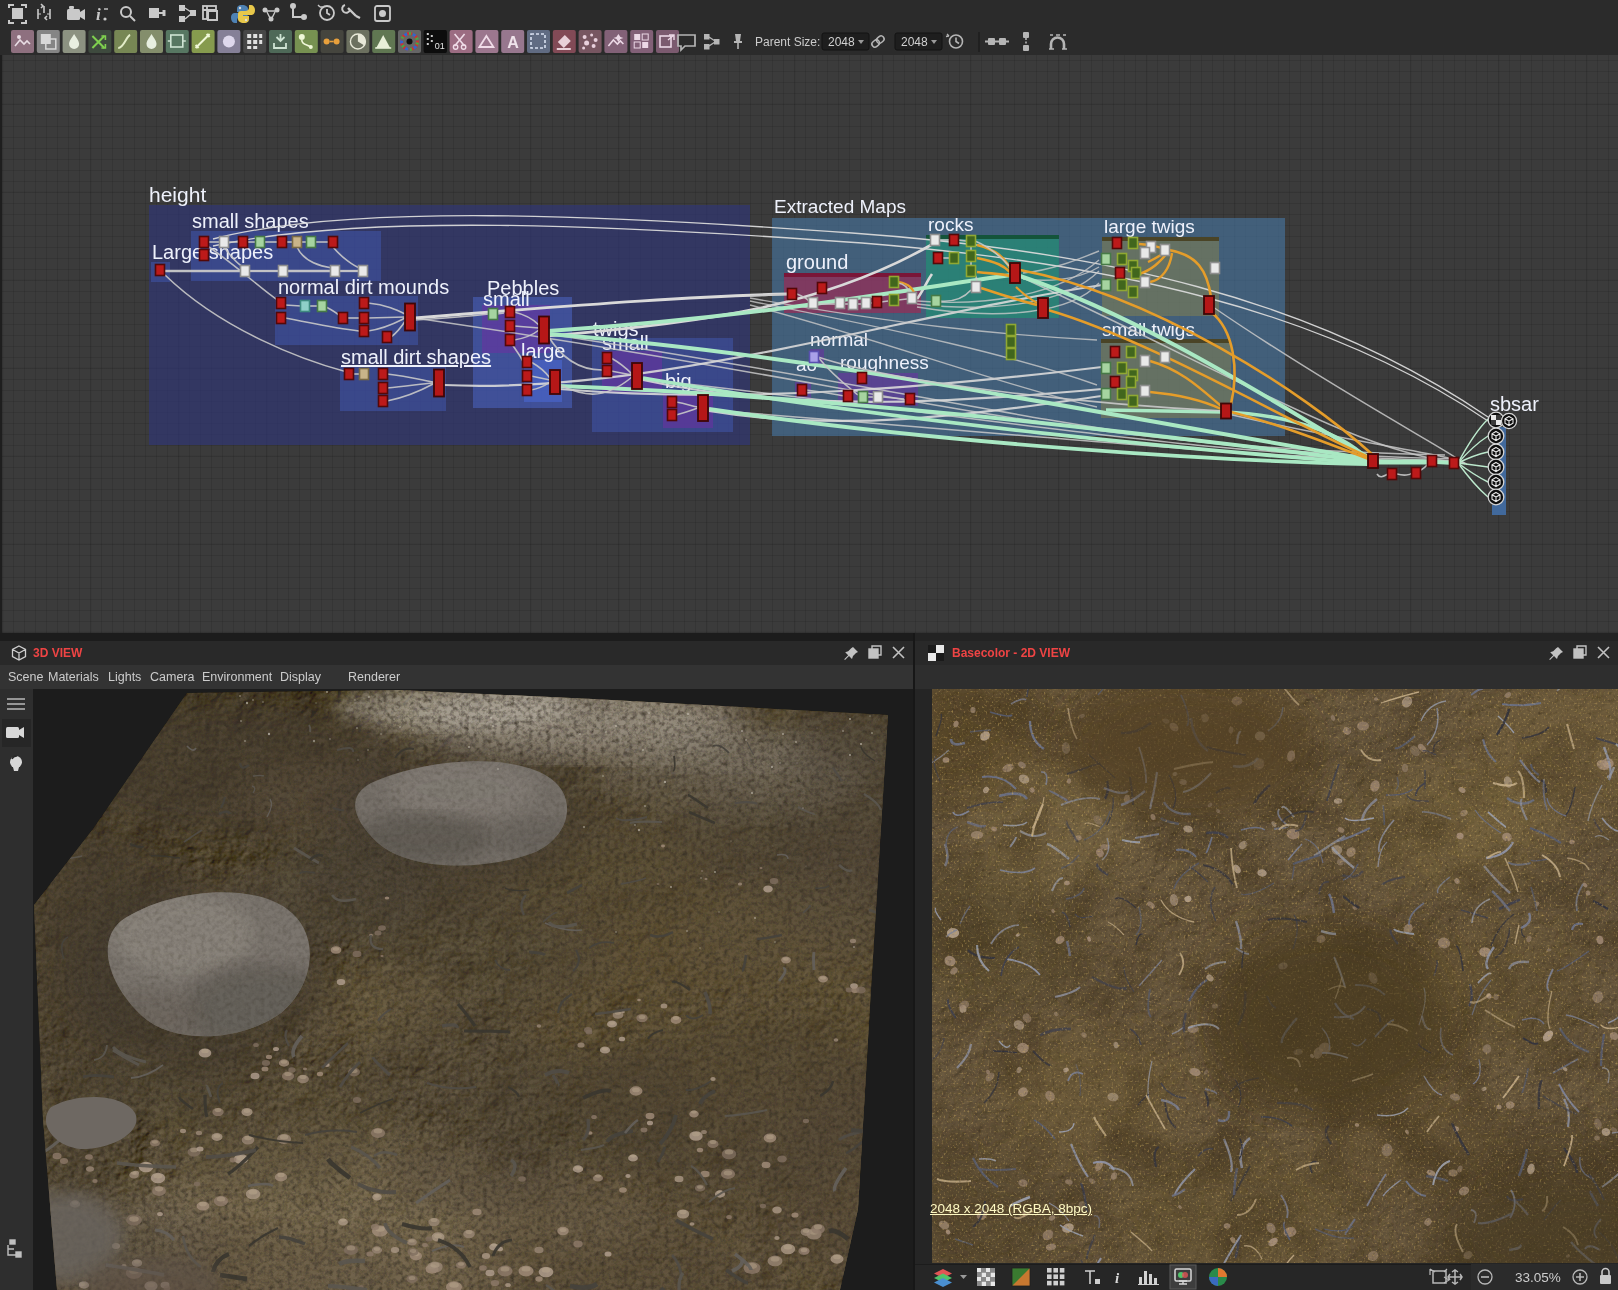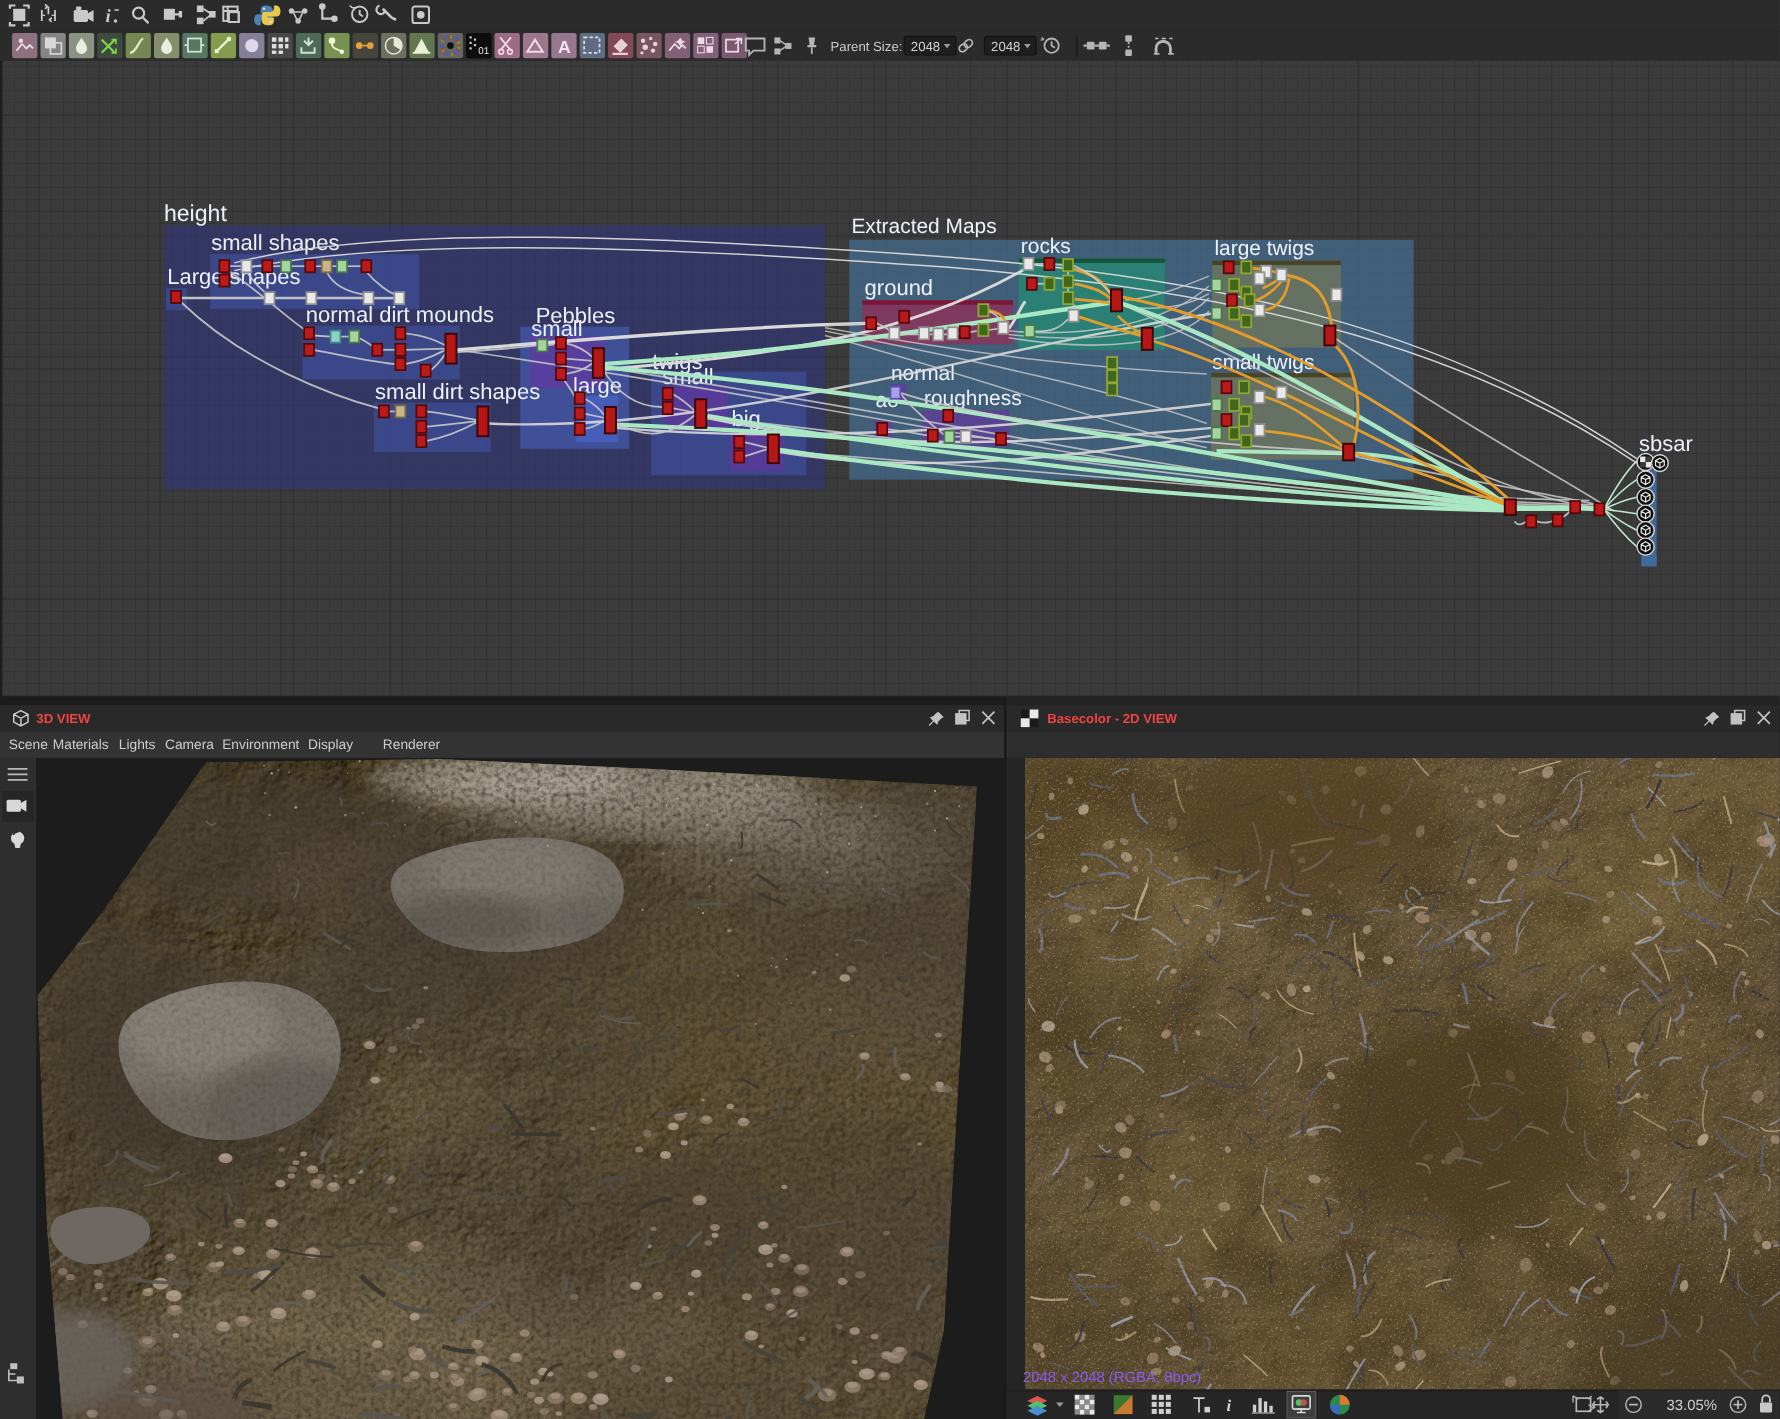--- a/index.html
+++ b/index.html
@@ -261,21 +261,21 @@
     <div class="frame" style="left:1100px;top:182px;width:117px;height:4px;background:#4a4426;"></div>
     <div class="frame" style="left:1099px;top:284px;width:130px;height:79px;background:rgba(145,135,70,0.45);"></div>
     <div class="frame" style="left:1099px;top:284px;width:130px;height:4px;background:#4a4426;"></div>
     <div class="frame" style="left:808px;top:294px;width:14px;height:17px;background:rgba(105,50,160,0.60);"></div>
     <div class="frame" style="left:793px;top:327px;width:16px;height:19px;background:rgba(105,50,160,0.60);"></div>
     <div class="frame" style="left:836px;top:318px;width:80px;height:33px;background:rgba(105,50,160,0.60);"></div>
     <div class="flabel" style="left:147px;top:129px;font-size:21px;">height</div>
     <div class="flabel" style="left:190px;top:156px;font-size:20px;">small shapes</div>
     <div class="flabel" style="left:150px;top:187px;font-size:20px;">Large shapes</div>
     <div class="flabel" style="left:276px;top:222px;font-size:20px;">normal dirt mounds</div>
-    <div class="flabel" style="left:339px;top:292px;font-size:20px;">small dirt shapes</div>
+    <div class="flabel" style="left:339px;top:292px;font-size:20px;text-decoration:underline;">small dirt shapes</div>
     <div class="flabel" style="left:473px;top:223px;font-size:20px;margin-left:12px;">Pebbles</div>
     <div class="flabel" style="left:481px;top:234px;font-size:20px;">small</div>
     <div class="flabel" style="left:519px;top:286px;font-size:20px;">large</div>
     <div class="flabel" style="left:591px;top:264px;font-size:20px;">twigs</div>
     <div class="flabel" style="left:600px;top:278px;font-size:20px;">small</div>
     <div class="flabel" style="left:663px;top:316px;font-size:20px;">big</div>
     <div class="flabel" style="left:772px;top:142px;font-size:19px;">Extracted Maps</div>
     <div class="flabel" style="left:784px;top:197px;font-size:20px;">ground</div>
     <div class="flabel" style="left:926px;top:160px;font-size:19px;">rocks</div>
     <div class="flabel" style="left:1102px;top:162px;font-size:19px;">large twigs</div>
@@ -1831,21 +1831,21 @@
         <path d="M586,82 Q592,88 592,109" stroke="#c3ac87" stroke-width="2.1" fill="none" opacity="0.76"></path>
         <path d="M324,510 Q318,526 305,526" stroke="#c3ac87" stroke-width="2.0" fill="none" opacity="0.67"></path>
         <path d="M229,211 Q238,228 262,233" stroke="#c3ac87" stroke-width="1.4" fill="none" opacity="0.80"></path>
         <path d="M176,233 Q184,237 192,246" stroke="#c3ac87" stroke-width="1.2" fill="none" opacity="0.75"></path>
         <rect width="686" height="574" filter="url(#bgold)" opacity="0.8"></rect>
         <rect width="686" height="574" filter="url(#bdark)" opacity="0.65"></rect>
         <ellipse cx="255" cy="58" rx="118" ry="62" fill="#544326" opacity="0.6" filter="url(#bb16)"></ellipse>
         <ellipse cx="400" cy="332" rx="112" ry="88" fill="#4c3d22" opacity="0.55" filter="url(#bb16)"></ellipse>
         <ellipse cx="640" cy="555" rx="120" ry="60" fill="#473a24" opacity="0.5" filter="url(#bb16)"></ellipse>
       </svg>
-      <div class="abs" style="left:15px;top:611px;color:#8b5cf6;font-size:13.5px;">2048 x 2048 (RGBA, 8bpc)</div>
+      <div class="abs" style="left:15px;top:568px;color:#fef9c3;font-size:13.5px;text-decoration:underline;">2048 x 2048 (RGBA, 8bpc)</div>
       <div class="abs" style="left:0;top:631px;width:703px;height:26px;background:#262626;border-top:1px solid #1c1c1c;"></div>
       <svg class="abs" width="703" height="26" style="left:0;top:631px">
         <g>
           <path d="M28,5 l9,4.5 l-9,4.5 l-9,-4.5 z" fill="#e05555"></path>
           <path d="M28,9.5 l9,4.5 l-9,4.5 l-9,-4.5 z" fill="#4fc36a"></path>
           <path d="M28,14 l9,4.5 l-9,4.5 l-9,-4.5 z" fill="#4a8fd0"></path>
         </g>
         <path d="M45,11 l7,0 l-3.5,4 z" fill="#9a9a9a"></path>
         <g transform="translate(62,4)">
           <rect x="0.0" y="0.0" width="4.5" height="4.5" fill="#e8e8e8"></rect>

